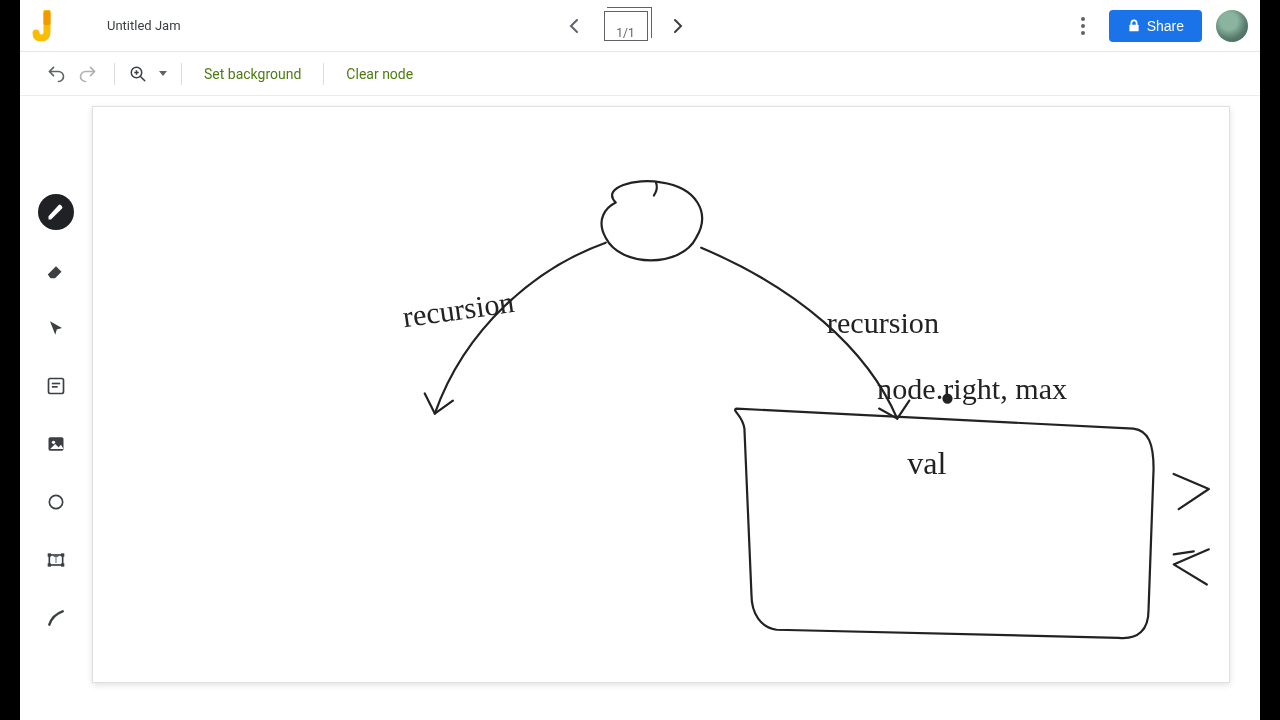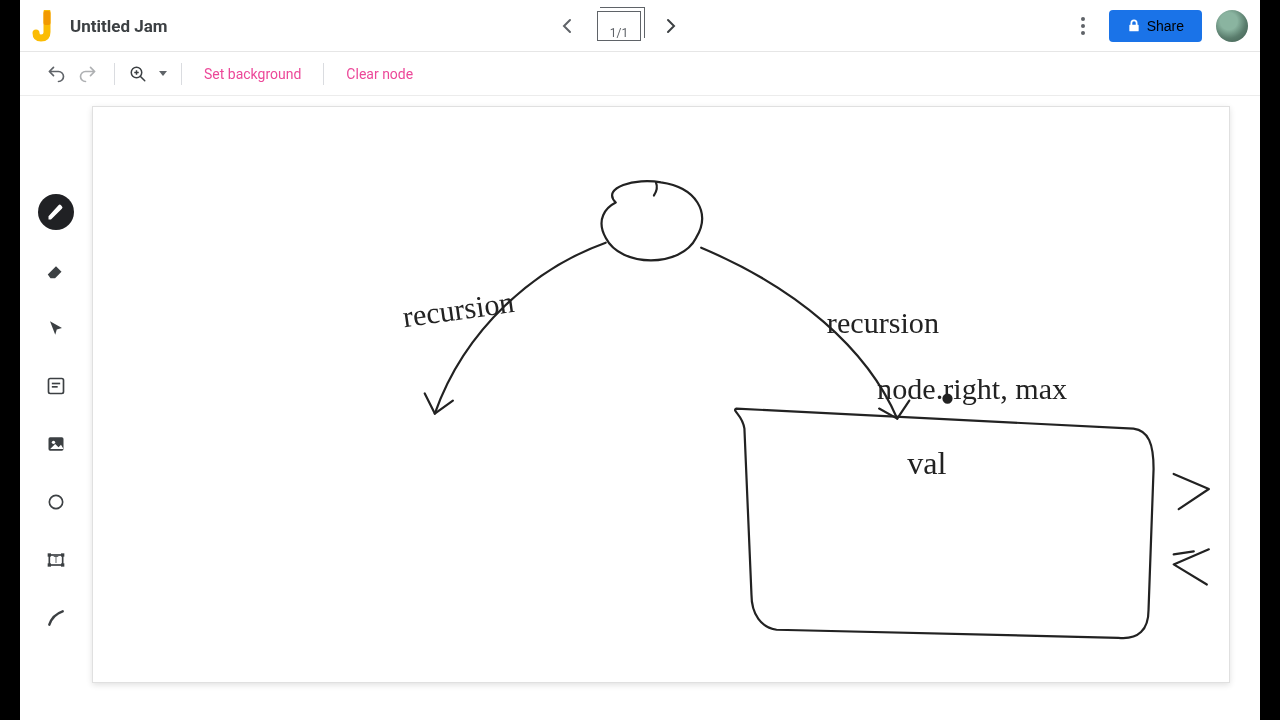--- a/index.html
+++ b/index.html
@@ -7,36 +7,36 @@
   .blackstrip { position: absolute; top: 0; bottom: 0; width: 20px; background: #000; }
   .blackstrip.left { left: 0; }
   .blackstrip.right { right: 0; }
 
   .app { position: absolute; left: 20px; right: 20px; top: 0; bottom: 0; background: #fff; display: flex; flex-direction: column; }
 
   
   .header { height: 52px; display: flex; align-items: center; padding: 0 12px; border-bottom: 1px solid #e6e6e6; }
   .logo { width: 26px; height: 32px; margin-right: 12px; position: relative; }
   .logo svg { width: 100%; height: 100%; }
-  .title { font-size: 17px; color: #3c4043; font-weight: 700; }
+  .title { font-size: 13px; color: #3c4043; font-weight: 400; margin-left: 37px; }
   .header-center { flex: 1; display: flex; justify-content: center; align-items: center; gap: 18px; }
   .nav-arrow { width: 24px; height: 24px; display:flex; align-items:center; justify-content:center; cursor:pointer; color:#5f6368;}
   .frame-indicator { width: 44px; height: 30px; position: relative; border: 1.5px solid #5f6368; display:flex; align-items:flex-end; justify-content:center; font-size: 12px; color:#5f6368; cursor:pointer;}
   .frame-indicator::before { content:""; position:absolute; top:-5px; right:-5px; width:44px; height:30px; border:1.5px solid #5f6368; border-left:none; border-bottom:none;}
   .header-right { display:flex; align-items:center; gap: 14px; }
   .more-btn { width: 24px; height: 24px; display:flex; align-items:center; justify-content:center; cursor:pointer; color:#5f6368;}
-  .share-btn { background:#1a73e8; color:#000000; border:none; border-radius:4px; padding: 8px 18px; font-size:14px; font-weight:500; display:flex; align-items:center; gap:6px; cursor:pointer;}
+  .share-btn { background:#1a73e8; color:#ffffff; border:none; border-radius:4px; padding: 8px 18px; font-size:14px; font-weight:500; display:flex; align-items:center; gap:6px; cursor:pointer;}
   .avatar { width:32px; height:32px; border-radius:50%; background: radial-gradient(circle at 40% 35%, #8ab4a0 30%, #5a7d6d 60%, #3d5a4d 100%); cursor:pointer;}
 
   
   .toolbar { height: 44px; display:flex; align-items:center; padding: 0 24px; gap: 8px; border-bottom: 1px solid #ececec; color:#5f6368; font-size:14px;}
   .tool-icon { width:24px; height:24px; display:flex; align-items:center; justify-content:center; cursor:pointer;}
   .divider { width:1px; height:22px; background:#dadce0; margin: 0 6px;}
   .zoom-group { display:flex; align-items:center; gap:2px; cursor:pointer;}
-  .link-btn { color:#ec4899; cursor:pointer; padding: 4px 8px; }
+  .link-btn { color:#4d7c0f; cursor:pointer; padding: 4px 8px; }
   .triangle-down { width:0; height:0; border-left:4px solid transparent; border-right:4px solid transparent; border-top:5px solid #5f6368; margin-left:10px;}
 
   
   .body-area { flex:1; display:flex; background:#fff; position:relative; }
   .sidebar { width: 72px; padding-top: 90px; display:flex; flex-direction:column; align-items:center; background:#fff;}
   .side-rail { border-radius: 28px; padding: 8px 0; display:flex; flex-direction:column; gap: 22px; align-items:center;}
   .side-tool { width: 36px; height: 36px; display:flex; align-items:center; justify-content:center; cursor:pointer; color:#3c4043; border-radius:50%;}
   .side-tool.active { background:#202124; color:#fff; }
 
   .canvas-wrap { flex:1; padding: 10px 30px 0 0; }

